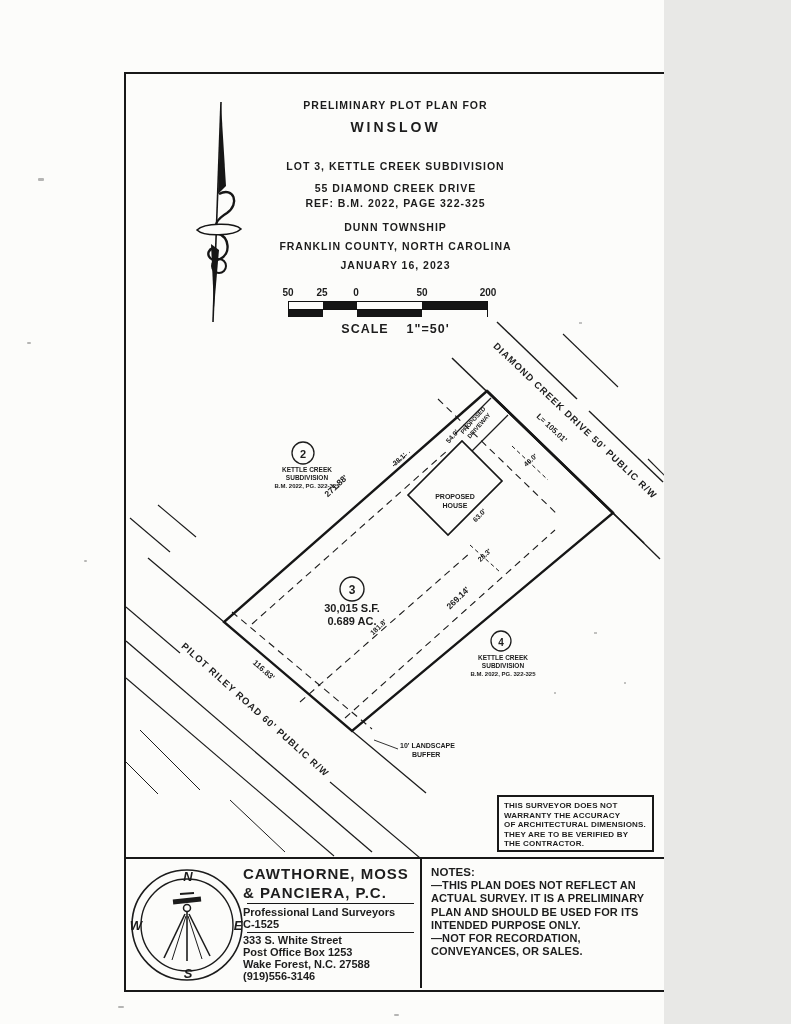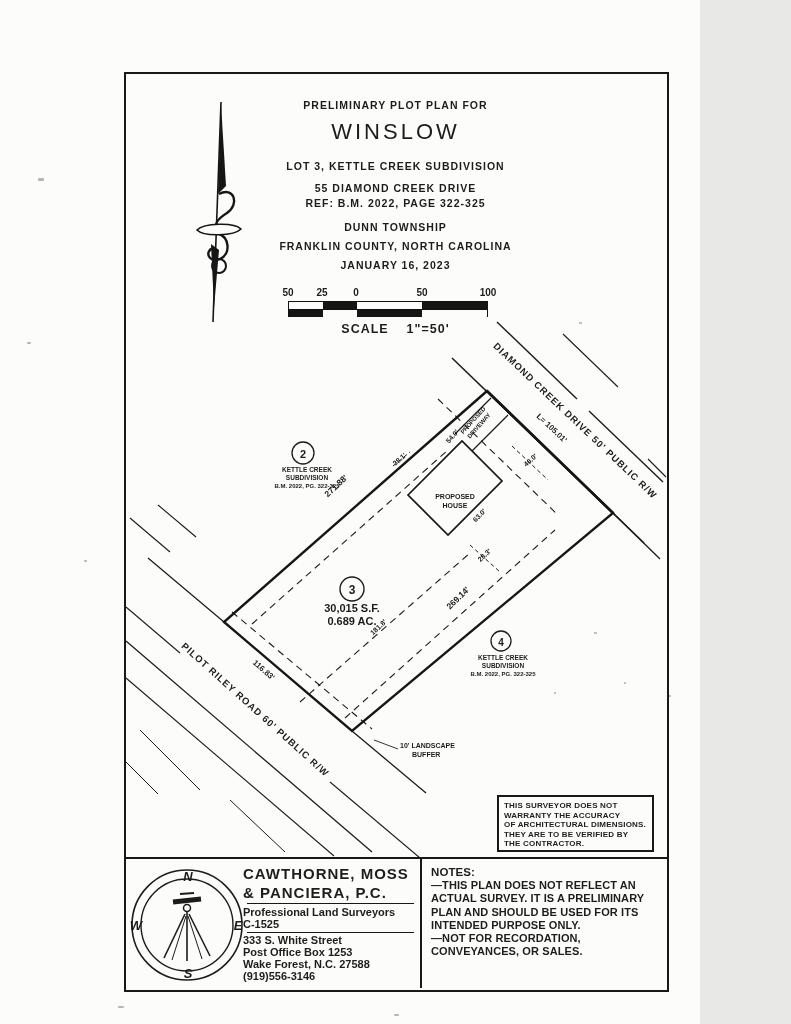--- a/index.html
+++ b/index.html
@@ -1,29 +1,29 @@
 <!DOCTYPE html>
 <html><head>
 <meta charset="utf-8">
 <style>
   html,body{margin:0;padding:0;background:#e8e8e6;}
   .page{
     position:relative;width:664px;height:1024px;background:#fcfcfa;
-    font-family:"Liberation Sans",sans-serif;color:#1d1d1d;overflow:hidden;padding-left:36px;
+    font-family:"Liberation Sans",sans-serif;color:#1d1d1d;overflow:hidden;
   }
   .abs{position:absolute;}
   .sheet-border{
     position:absolute;left:124px;top:72px;width:541px;height:916px;
     border:2px solid #181818;
   }
   
   .hdr{position:absolute;left:124px;width:543px;text-align:center;letter-spacing:1px;
        white-space:nowrap;color:#1c1c1c;}
   .hdr-small{font-size:10.5px;font-weight:bold;}
-  .hdr-title{font-size:22px;font-weight:normal;letter-spacing:3px;}
+  .hdr-title{font-size:14px;font-weight:bold;letter-spacing:3px;}
   
   .tick{position:absolute;font-size:10px;font-weight:bold;transform:translateX(-50%);}
   .sbar{position:absolute;left:288px;top:301px;width:200px;height:16px;border:1px solid #111;box-sizing:border-box;}
   .sbar .row{display:flex;height:7px;}
   .sbar .row + .row{border-top:1px solid #111;}
   .seg{height:100%;}
   .seg.b{background:#151515;}
   .seg.w{background:#fcfcfa;}
   .scale-label{position:absolute;left:124px;top:322px;width:543px;text-align:center;
        font-size:12.5px;font-weight:bold;letter-spacing:1px;white-space:pre;}
@@ -59,21 +59,21 @@
   <div class="hdr hdr-small" style="top:182px">55 DIAMOND CREEK DRIVE</div>
   <div class="hdr hdr-small" style="top:197px">REF: B.M. 2022, PAGE 322-325</div>
   <div class="hdr hdr-small" style="top:221px">DUNN TOWNSHIP</div>
   <div class="hdr hdr-small" style="top:240px">FRANKLIN COUNTY, NORTH CAROLINA</div>
   <div class="hdr hdr-small" style="top:259px">JANUARY 16, 2023</div>
 
   <div class="tick" style="left:288px;top:287px">50</div>
   <div class="tick" style="left:322px;top:287px">25</div>
   <div class="tick" style="left:356px;top:287px">0</div>
   <div class="tick" style="left:422px;top:287px">50</div>
-  <div class="tick" style="left:488px;top:287px">100</div>
+  <div class="tick" style="left:488px;top:287px">200</div>
   <div class="sbar">
     <div class="row">
       <div class="seg w" style="width:34px"></div>
         <div class="seg b" style="width:34px"></div>
       <div class="seg w" style="width:65px"></div>
         <div class="seg b" style="width:65px"></div>
     </div>
     <div class="row">
       <div class="seg b" style="width:34px"></div>
         <div class="seg w" style="width:34px"></div>

